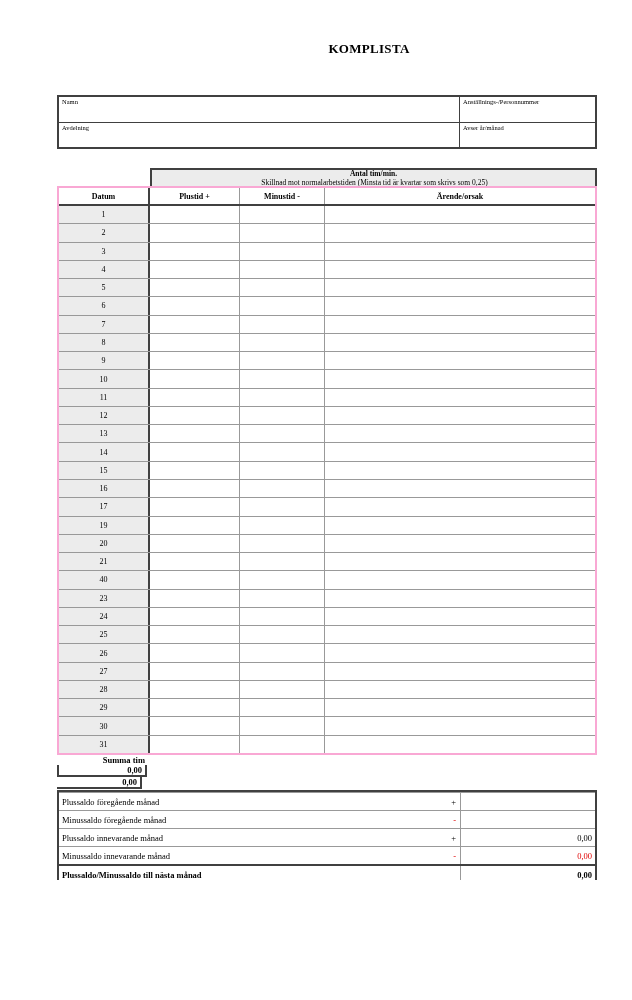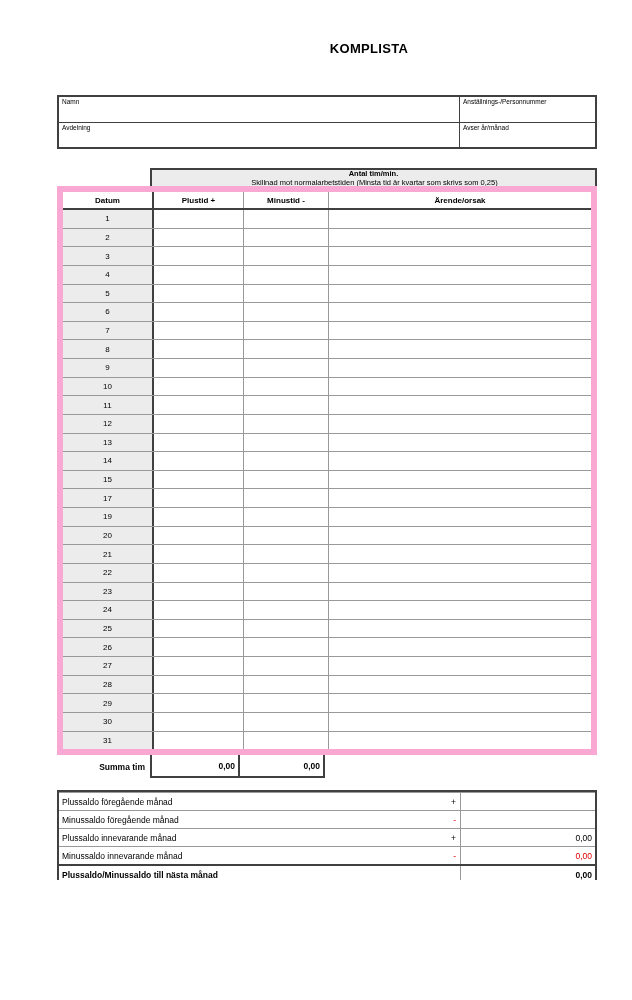--- a/index.html
+++ b/index.html
@@ -1,53 +1,53 @@
 <!DOCTYPE html>
 <html><head>
 <meta charset="utf-8">
 <style>
   html,body{margin:0;padding:0;background:#fff;}
   .page{position:relative;width:632px;height:880px;background:#ffffff;
-        font-family:Liberation Sans, sans-serif;color:#000;overflow:hidden;}
+        font-family:Liberation Serif, serif;color:#000;overflow:hidden;}
 
   .title{position:absolute;top:41px;left:253px;width:232px;text-align:center;
          font-size:13px;font-weight:bold;letter-spacing:0.3px;}
 
   
   .header-box{position:absolute;top:95px;left:57px;width:540px;height:54px;
       box-sizing:border-box;border:2px solid #404040;display:grid;
       grid-template-columns:400px 1fr;grid-template-rows:1fr 1fr;}
   .hb-cell{box-sizing:border-box;padding:1px 3px;font-size:6.5px;line-height:8px;}
   .hb-right{border-left:1px solid #404040;}
   .hb-bottom{border-top:1px solid #404040;}
 
   
   .antal-header{position:absolute;top:168px;left:150px;width:447px;height:18px;
       box-sizing:border-box;border:2px solid #404040;border-bottom:none;
       background:#ececec;display:flex;align-items:center;justify-content:center;
       font-size:7.5px;white-space:pre;flex-direction:column;}
 
   
   .main-table{position:absolute;top:186px;left:57px;width:540px;height:569px;
-      box-sizing:border-box;border:6px solid #f9a8d4;display:flex;flex-direction:column;background:#fff;}
+      box-sizing:border-box;border:2px solid #f9a8d4;display:flex;flex-direction:column;background:#fff;}
   .thead{flex:none;display:flex;height:18px;box-sizing:border-box;
       border-bottom:2px solid #404040;font-weight:bold;font-size:8px;}
   .cell{box-sizing:border-box;display:flex;align-items:center;justify-content:center;}
   .c-datum{width:91px;border-right:2px solid #404040;}
   .c-plustid{width:90px;border-right:1px solid #999;}
   .c-minustid{width:85px;border-right:1px solid #999;}
   .c-arende{flex:1;}
   #main-rows{flex:1;display:flex;flex-direction:column;}
   .trow{flex:1;display:flex;border-top:1px solid #999;box-sizing:border-box;font-size:8px;}
   .trow:first-child{border-top:none;}
   .trow .c-datum{background:#ececec;}
 
   
   .summa-row{position:absolute;top:755px;left:57px;height:23px;display:flex;
-      font-weight:bold;font-size:8.5px;}
+      font-weight:bold;font-size:8.5px;flex-direction:column;}
   .summa-label{width:93px;box-sizing:border-box;display:flex;align-items:center;
       justify-content:flex-end;padding-right:5px;}
   .summa-cell{box-sizing:border-box;border:2px solid #404040;border-top:none;
       display:flex;align-items:center;justify-content:flex-end;padding-right:3px;background:#fff;}
   .summa-cell.first{width:90px;}
   .summa-cell.second{width:85px;border-left:none;}
 
   
   .summary-table{position:absolute;top:790px;left:57px;width:540px;
       box-sizing:border-box;border:2px solid #404040;display:flex;flex-direction:column;background:#fff;}
@@ -188,20 +188,26 @@
           <div class="cell c-minustid"></div>
           <div class="cell c-arende"></div>
         </div>
         <div class="trow">
           <div class="cell c-datum">15</div>
           <div class="cell c-plustid"></div>
           <div class="cell c-minustid"></div>
           <div class="cell c-arende"></div>
         </div>
         <div class="trow">
+          <div class="cell c-datum">16</div>
+          <div class="cell c-plustid"></div>
+          <div class="cell c-minustid"></div>
+          <div class="cell c-arende"></div>
+        </div>
+        <div class="trow">
           <div class="cell c-datum">17</div>
           <div class="cell c-plustid"></div>
           <div class="cell c-minustid"></div>
           <div class="cell c-arende"></div>
         </div>
         <div class="trow">
           <div class="cell c-datum">19</div>
           <div class="cell c-plustid"></div>
           <div class="cell c-minustid"></div>
           <div class="cell c-arende"></div>
@@ -212,21 +218,21 @@
           <div class="cell c-minustid"></div>
           <div class="cell c-arende"></div>
         </div>
         <div class="trow">
           <div class="cell c-datum">21</div>
           <div class="cell c-plustid"></div>
           <div class="cell c-minustid"></div>
           <div class="cell c-arende"></div>
         </div>
         <div class="trow">
-          <div class="cell c-datum">22</div>
+          <div class="cell c-datum">40</div>
           <div class="cell c-plustid"></div>
           <div class="cell c-minustid"></div>
           <div class="cell c-arende"></div>
         </div>
         <div class="trow">
           <div class="cell c-datum">23</div>
           <div class="cell c-plustid"></div>
           <div class="cell c-minustid"></div>
           <div class="cell c-arende"></div>
         </div>

